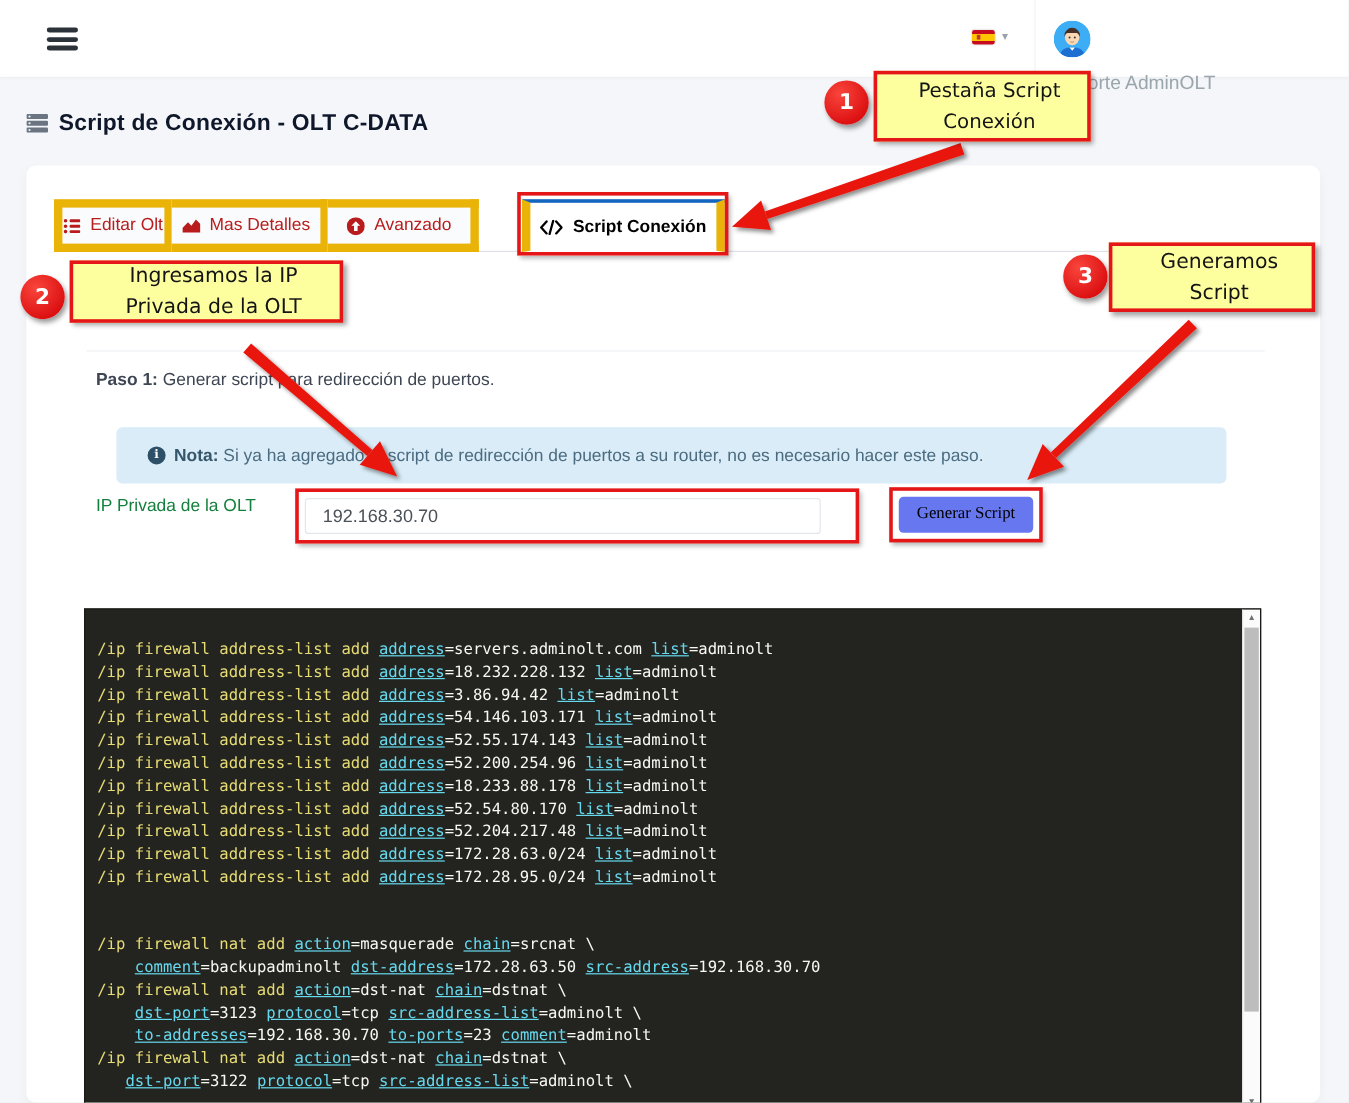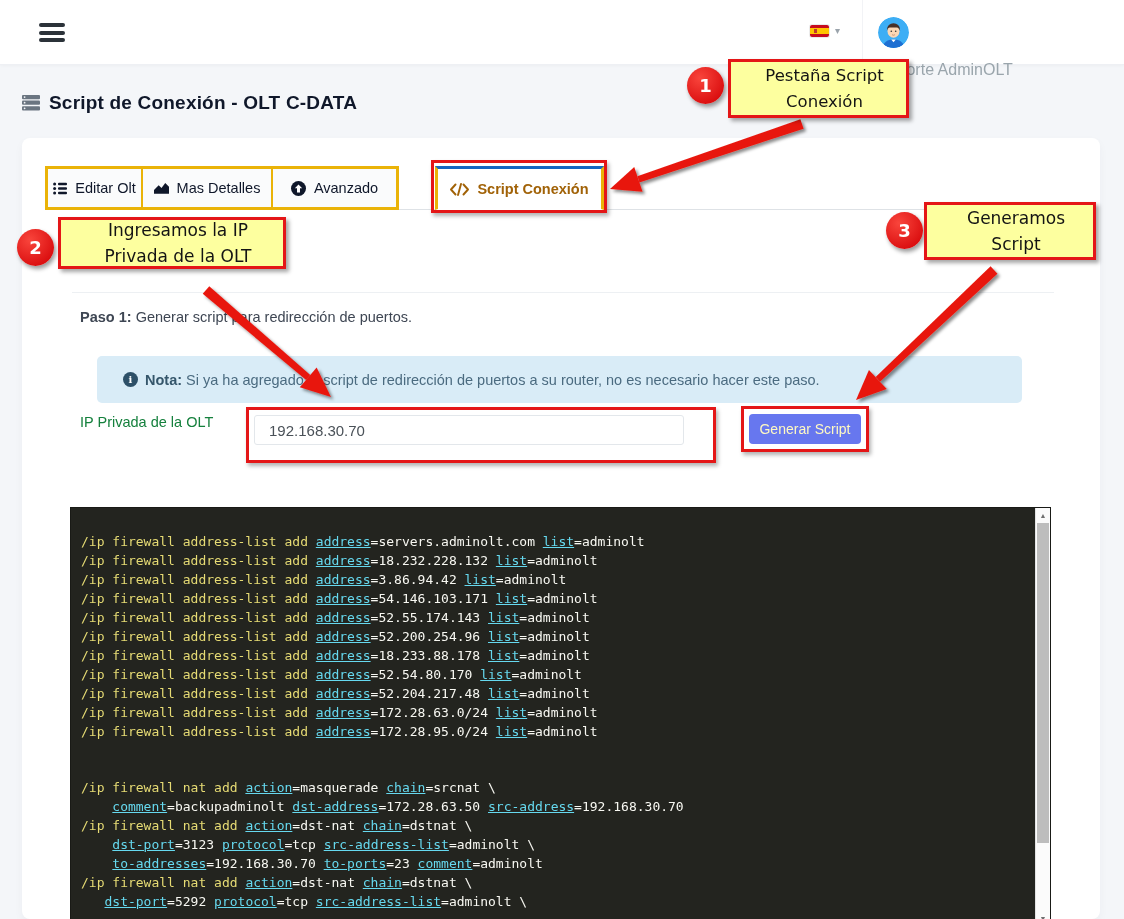--- a/index.html
+++ b/index.html
@@ -26,49 +26,49 @@
   
   .section-header { position:absolute; left:22px; top:92px; display:flex; align-items:center; gap:9px; color:#5a6570; }
   .section-header .icn { color:#6a7581; display:flex; }
   .page-title { font-size:19px; font-weight:bold; color:#0f172a; letter-spacing:.2px; }
   
   .card { position:absolute; left:22px; top:138px; width:1078px; height:781px;
     background:#ffffff; border-radius:8px; box-shadow:0 4px 10px rgba(40,50,70,.04); }
   
   .tabs-underline { position:absolute; left:23px; top:71px; width:1032px; height:1px; background:#dee2e6; }
   .tab { position:absolute; top:28px; height:44px; display:flex; align-items:center; justify-content:center; gap:8px;
-    background:#fafbfc; border:3px solid #eab308; color:#0f172a; font-size:14.5px; cursor:pointer; }
+    background:#fafbfc; border:7px solid #eab308; color:#b91c1c; font-size:14.5px; cursor:pointer; }
   .tab .t-icn { display:flex; }
-  .tab.active { background:#ffffff; border-top:3px solid #1566c0; border-bottom:1px solid #ffffff; color:#a16207; font-weight:bold; }
+  .tab.active { background:#ffffff; border-top:3px solid #1566c0; border-bottom:1px solid #ffffff; color:#000000; font-weight:bold; }
   .tab1 { left:23px;  width:99px; }
   .tab2 { left:121px; width:131px; border-left:none; }
   .tab3 { left:251px; width:126px; border-left:none; }
   .tab4 { left:413px; width:169px; }
   .pane-hr { position:absolute; left:50px; top:154px; width:982px; height:1px; background:#edf0f3; }
   
   .step-line { position:absolute; left:58px; top:171px; font-size:14.5px; color:#3e4653; }
   .step-line b { font-weight:bold; }
   
   .alert-info { position:absolute; left:75px; top:218px; width:925px; height:47px; background:#d9ecf7; border-radius:5px;
     display:flex; align-items:center; padding-left:26px; gap:7px; font-size:14.5px; color:#4b6b80; }
   .info-icn { width:15px; height:15px; border-radius:50%; background:#2d5068; color:#ffffff; font-weight:bold;
     font-size:10px; display:flex; align-items:center; justify-content:center; font-family:"DejaVu Serif", serif; flex:0 0 auto; }
   .alert-info b { color:#35566b; }
   
   .ip-label { position:absolute; left:58px; top:276px; font-size:14.5px; color:#15803d; }
-  .hl-input { position:absolute; left:224px; top:269px; width:470px; height:56px;
+  .hl-input { position:absolute; left:224px; top:269px; width:470px; height:46px;
     border:3px solid #e41617; box-shadow:2px 3px 4px rgba(0,0,0,.3); background:#fff; }
   .hl-input input { position:absolute; left:5px; top:5px; width:430px; height:30px;
     border:1px solid #e3e7eb; border-radius:3px; padding:0 14px; font-size:15px; color:#4a5158;
     font-family:"Liberation Sans", sans-serif; outline:none; }
   .hl-btn { position:absolute; left:719px; top:268px; width:128px; height:46px;
     border:3px solid #e41617; box-shadow:2px 3px 4px rgba(0,0,0,.3); }
   .hl-btn button { position:absolute; left:5px; top:5px; width:112px; height:30px;
-    background:#6777ef; border:none; border-radius:4px; color:#fef9c3; font-size:14px;
-    font-family:Liberation Sans, sans-serif; cursor:pointer; }
+    background:#6777ef; border:none; border-radius:4px; color:#000000; font-size:14px;
+    font-family:Liberation Serif, serif; cursor:pointer; }
   
   .code-wrap { position:absolute; left:48px; top:340px; width:981px; height:420px;
     background:#23241f; border:1px solid #191a16;margin-top:29px; }
   .code-area { position:absolute; left:0; top:0; right:15px; bottom:0; overflow:hidden;
     padding:25px 10px 0 10px; font-family:"DejaVu Sans Mono", monospace; font-size:13px; line-height:18.95px; }
   .code-line { white-space:pre; min-height:18.95px; }
   .tok-cmd  { color:#e6db74; }
   .tok-attr { color:#66d9ef; text-decoration:underline; }
   .tok-plain{ color:#f8f8f2; }
   .code-sb { position:absolute; right:0; top:0; width:15px; bottom:0; background:#fbfbfb; border-left:1px solid #e3e3e3; }
@@ -237,21 +237,21 @@
           <div class="code-line"><span class="tok-cmd">/ip firewall address-list add </span><span class="tok-attr">address</span><span class="tok-plain">=172.28.63.0/24 </span><span class="tok-attr">list</span><span class="tok-plain">=adminolt</span></div>
           <div class="code-line"><span class="tok-cmd">/ip firewall address-list add </span><span class="tok-attr">address</span><span class="tok-plain">=172.28.95.0/24 </span><span class="tok-attr">list</span><span class="tok-plain">=adminolt</span></div>
           <div class="code-line"></div>
           <div class="code-line"></div>
           <div class="code-line"><span class="tok-cmd">/ip firewall nat add </span><span class="tok-attr">action</span><span class="tok-plain">=masquerade </span><span class="tok-attr">chain</span><span class="tok-plain">=srcnat \</span></div>
           <div class="code-line"><span class="tok-plain">    </span><span class="tok-attr">comment</span><span class="tok-plain">=backupadminolt </span><span class="tok-attr">dst-address</span><span class="tok-plain">=172.28.63.50 </span><span class="tok-attr">src-address</span><span class="tok-plain">=192.168.30.70</span></div>
           <div class="code-line"><span class="tok-cmd">/ip firewall nat add </span><span class="tok-attr">action</span><span class="tok-plain">=dst-nat </span><span class="tok-attr">chain</span><span class="tok-plain">=dstnat \</span></div>
           <div class="code-line"><span class="tok-plain">    </span><span class="tok-attr">dst-port</span><span class="tok-plain">=3123 </span><span class="tok-attr">protocol</span><span class="tok-plain">=tcp </span><span class="tok-attr">src-address-list</span><span class="tok-plain">=adminolt \</span></div>
           <div class="code-line"><span class="tok-plain">    </span><span class="tok-attr">to-addresses</span><span class="tok-plain">=192.168.30.70 </span><span class="tok-attr">to-ports</span><span class="tok-plain">=23 </span><span class="tok-attr">comment</span><span class="tok-plain">=adminolt</span></div>
           <div class="code-line"><span class="tok-cmd">/ip firewall nat add </span><span class="tok-attr">action</span><span class="tok-plain">=dst-nat </span><span class="tok-attr">chain</span><span class="tok-plain">=dstnat \</span></div>
-          <div class="code-line"><span class="tok-plain">   </span><span class="tok-attr">dst-port</span><span class="tok-plain">=5292 </span><span class="tok-attr">protocol</span><span class="tok-plain">=tcp </span><span class="tok-attr">src-address-list</span><span class="tok-plain">=adminolt \</span></div>
+          <div class="code-line"><span class="tok-plain">   </span><span class="tok-attr">dst-port</span><span class="tok-plain">=3122 </span><span class="tok-attr">protocol</span><span class="tok-plain">=tcp </span><span class="tok-attr">src-address-list</span><span class="tok-plain">=adminolt \</span></div>
         </div>
       <div class="code-sb">
         <div class="sb-arrow sb-up">▲</div>
         <div class="sb-thumb"></div>
         <div class="sb-arrow sb-down">▼</div>
       </div>
     </div>
   </div>
 
   <svg id="arrow-layer" width="1124" height="919">

